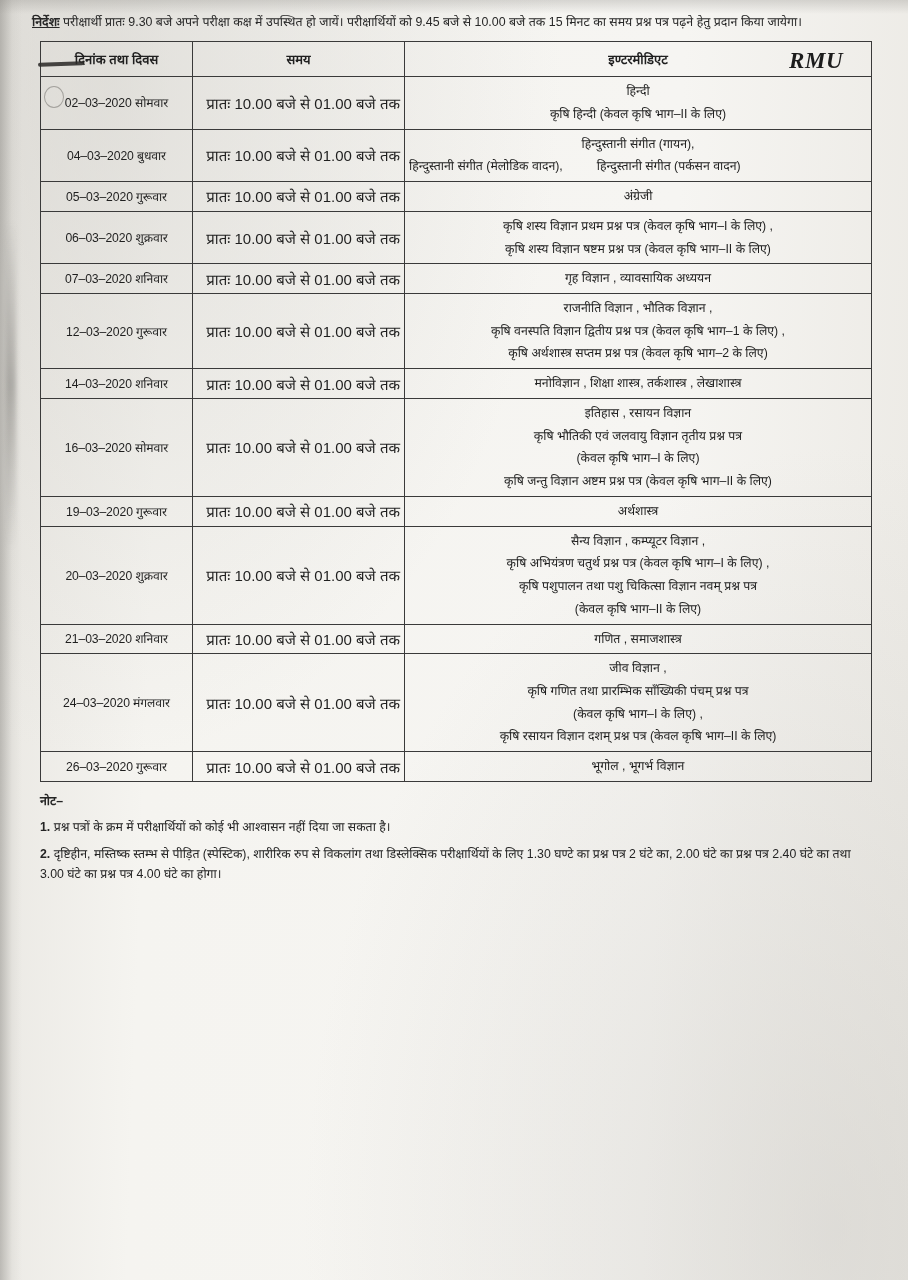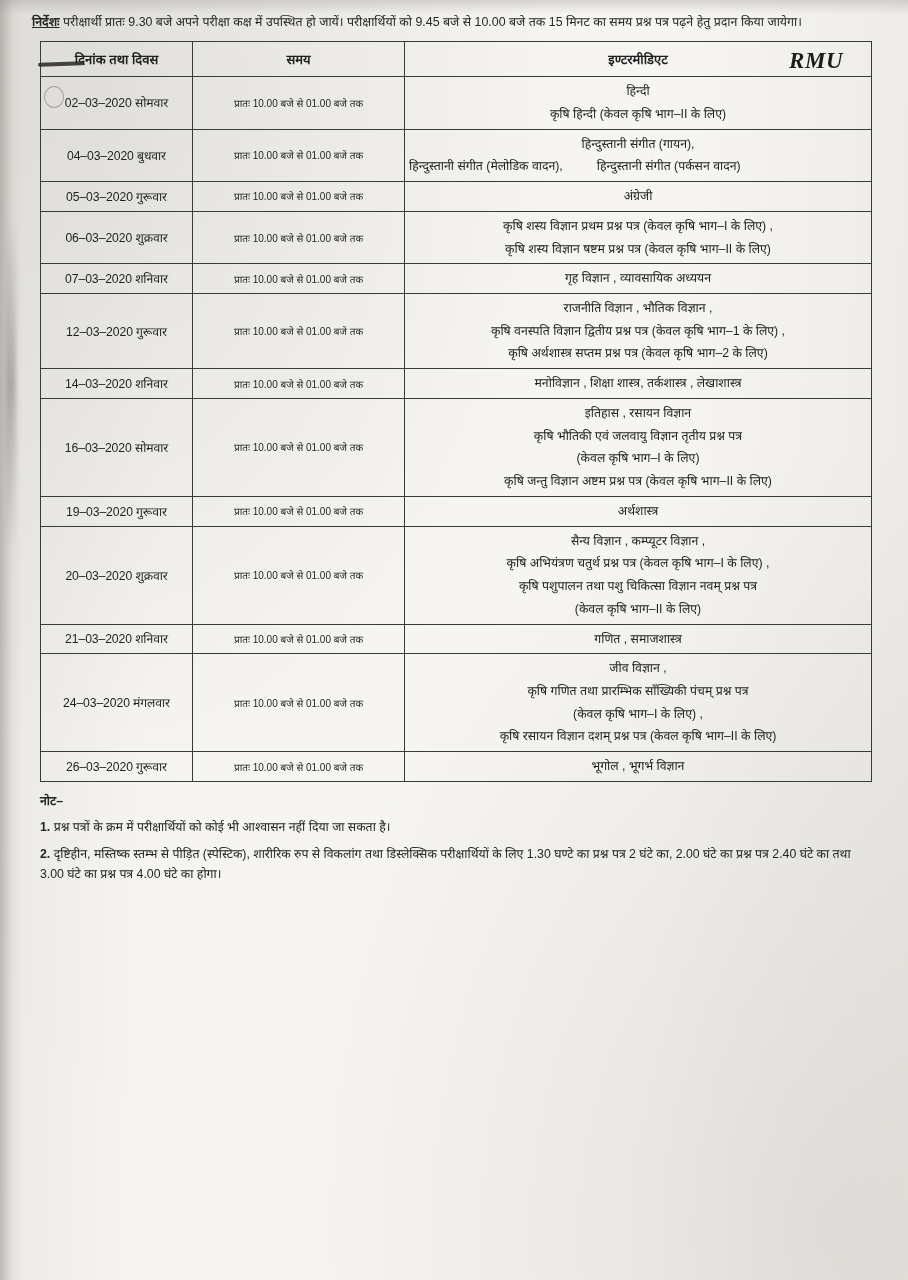--- a/index.html
+++ b/index.html
@@ -137,22 +137,22 @@
   td.date-cell {
     font-size: 12.2px;
     text-align: center;
     white-space: nowrap;
     letter-spacing: -0.1px;
     color: #1f1f1f;
     vertical-align: top;
     padding-top: 7px;
   }
   td.time-cell {
-    font-size: 10px;
-    text-align: center;
+    font-size: 15px;
+    text-align: right;
     white-space: nowrap;
     color: #1f1f1f;
     vertical-align: top;
     padding-top: 7px;
   }
   td.subject-cell {
     font-size: 12.3px;
     text-align: center;
     line-height: 1.85;
     color: #1f1f1f;

